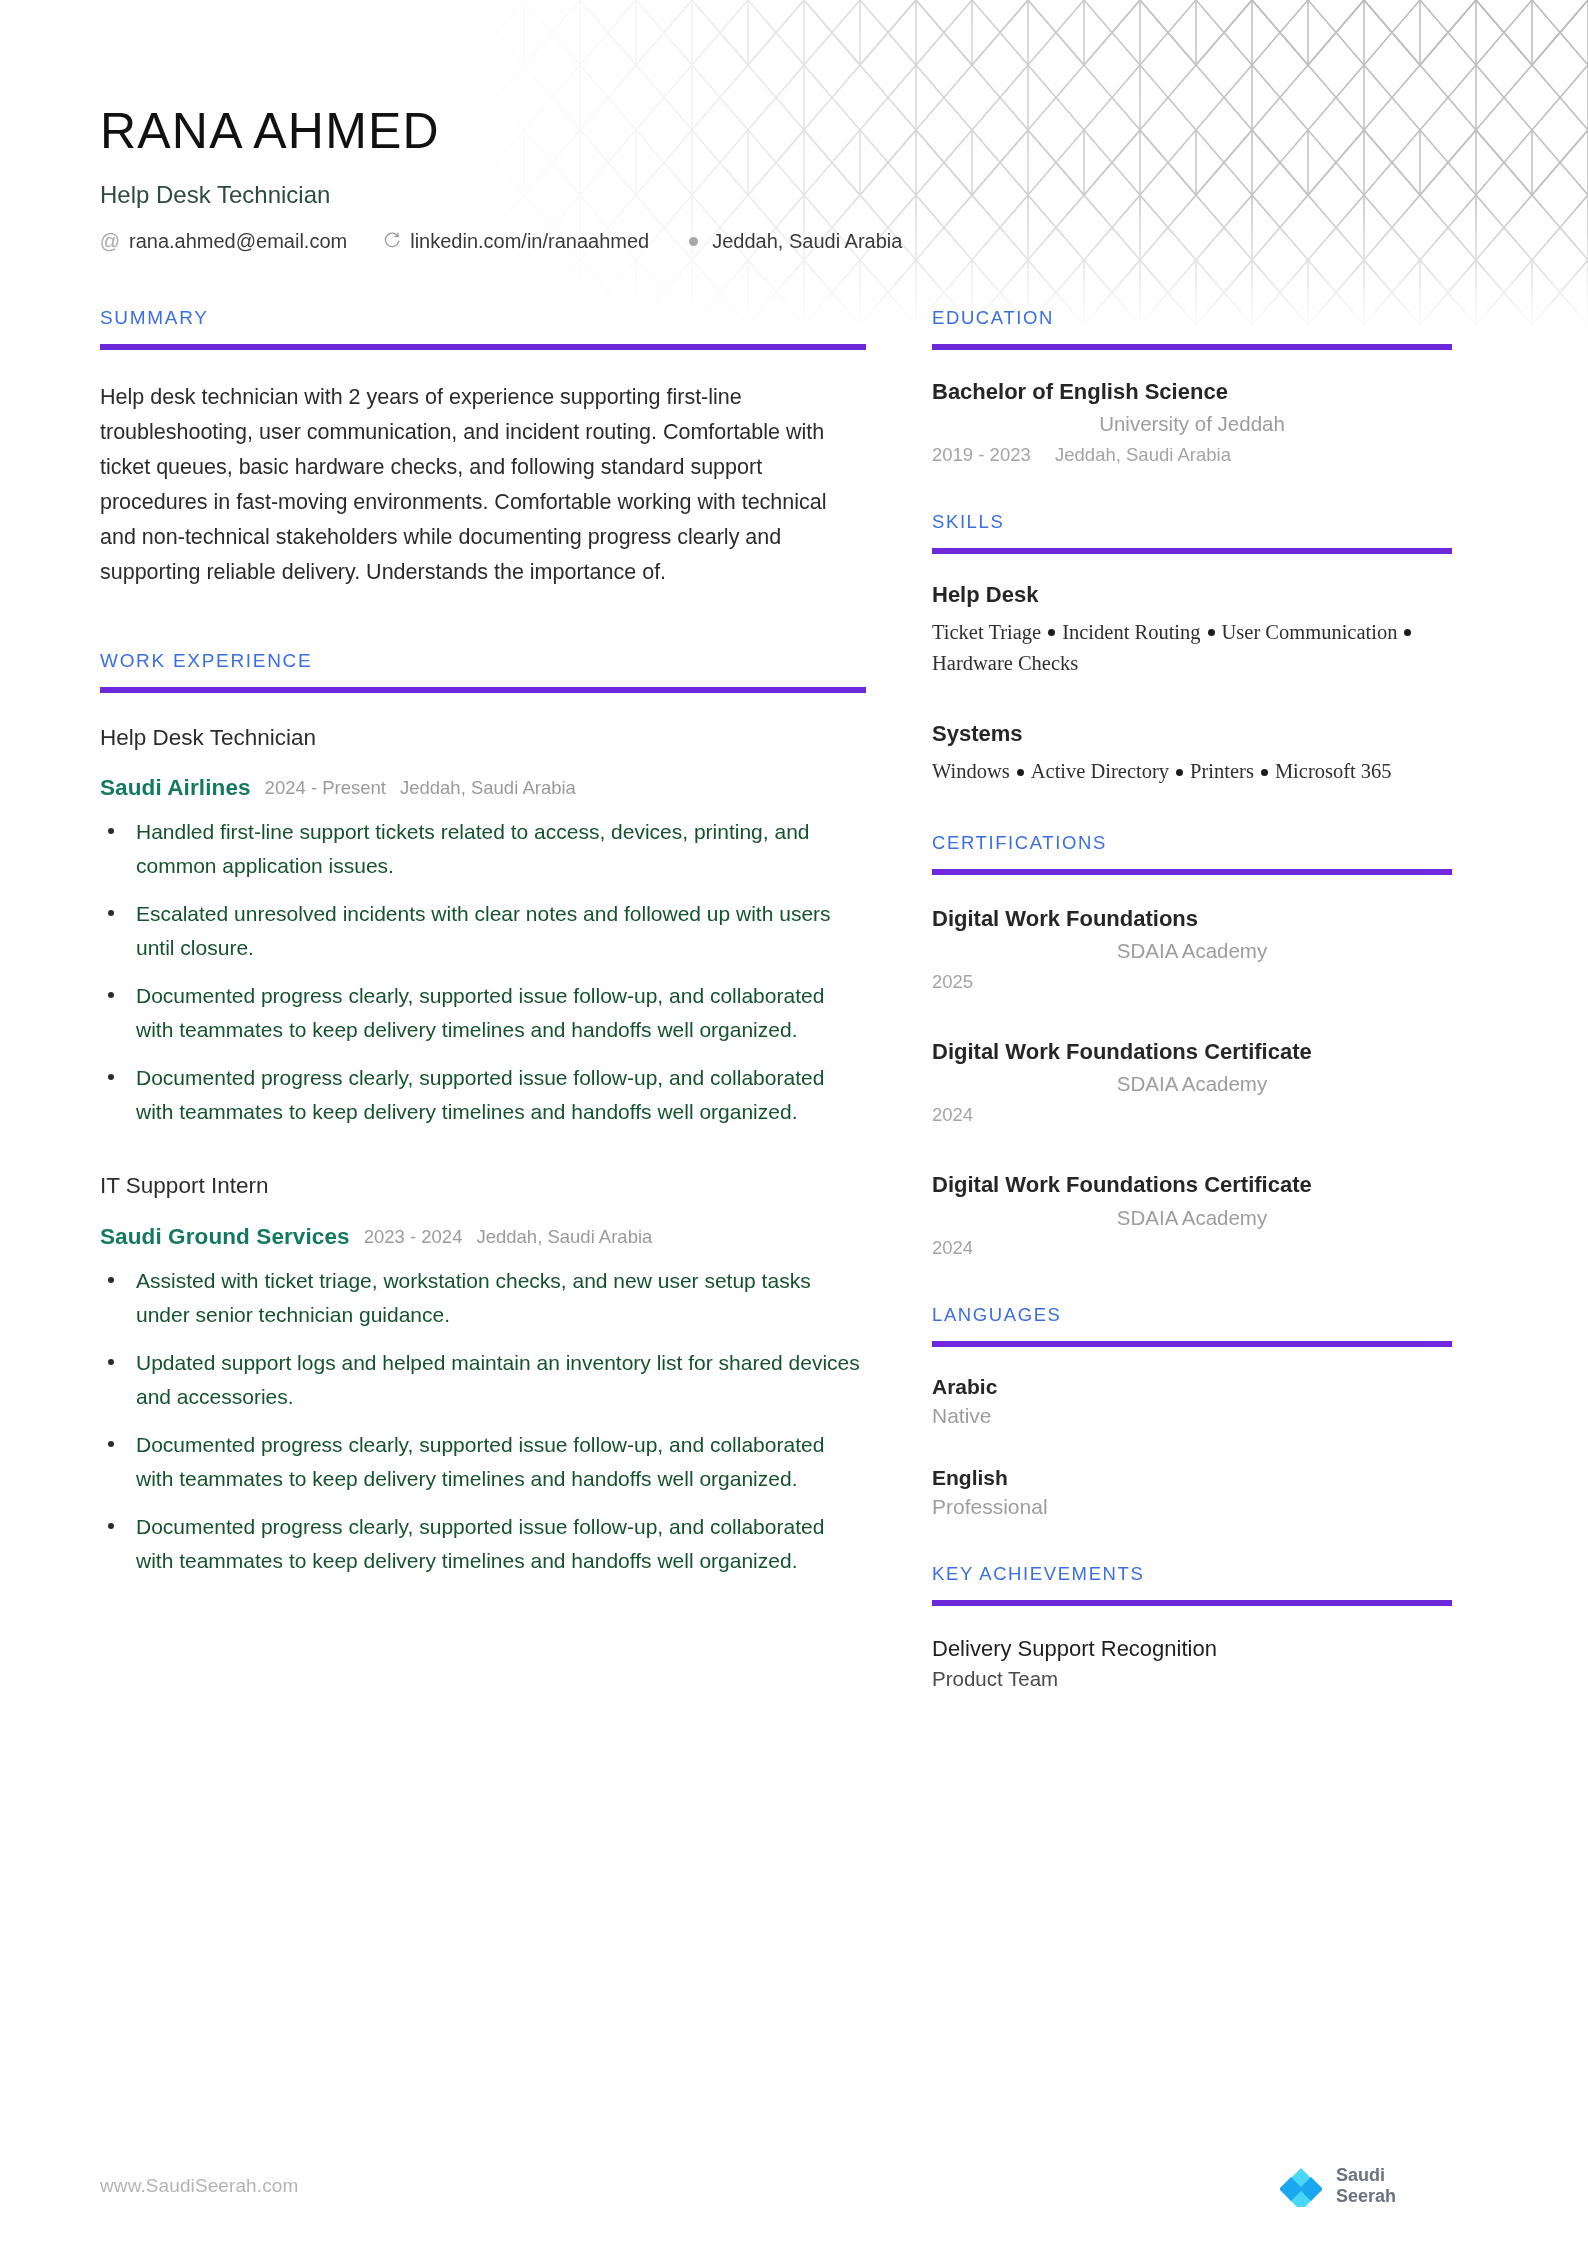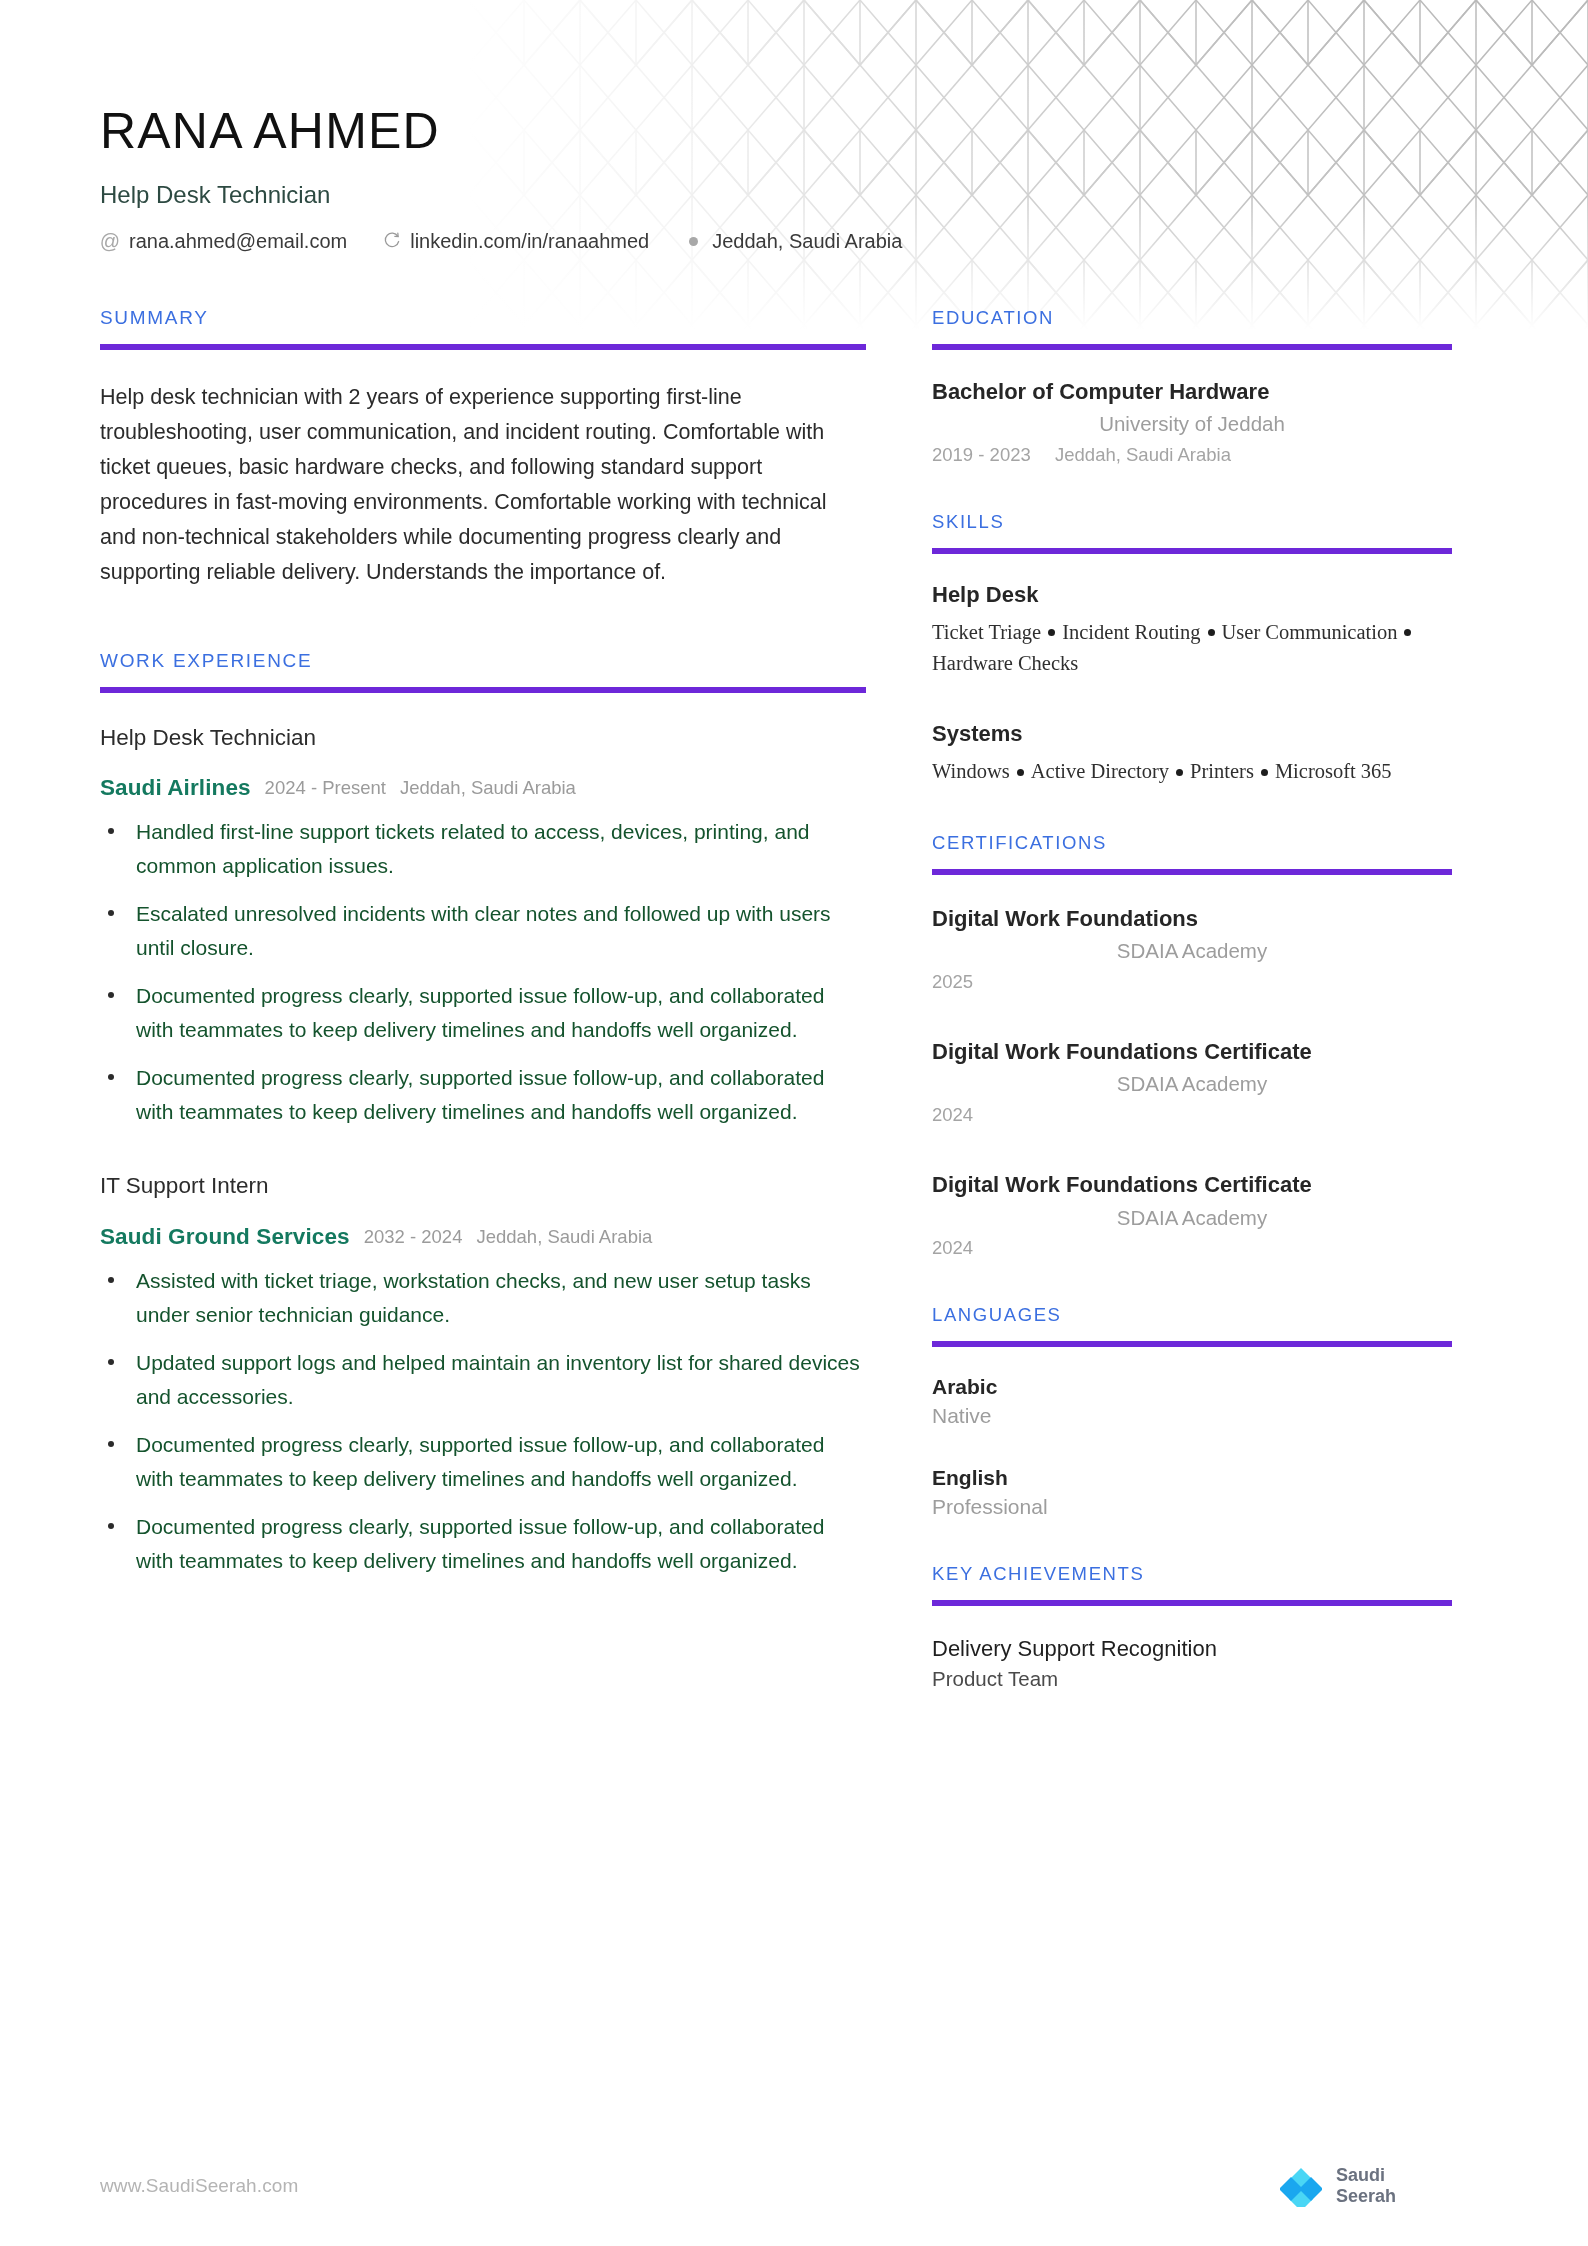--- a/index.html
+++ b/index.html
@@ -365,40 +365,40 @@
             <li>Escalated unresolved incidents with clear notes and followed up with users until closure.</li>
             <li>Documented progress clearly, supported issue follow-up, and collaborated with teammates to keep delivery timelines and handoffs well organized.</li>
             <li>Documented progress clearly, supported issue follow-up, and collaborated with teammates to keep delivery timelines and handoffs well organized.</li>
           </ul>
         </div>
 
         <div class="job">
           <div class="job-title">IT Support Intern</div>
           <div class="job-meta">
             <span class="job-company">Saudi Ground Services</span>
-            <span class="job-dates">2032 - 2024</span>
+            <span class="job-dates">2023 - 2024</span>
             <span class="job-loc">Jeddah, Saudi Arabia</span>
           </div>
           <ul class="bullets">
             <li>Assisted with ticket triage, workstation checks, and new user setup tasks under senior technician guidance.</li>
             <li>Updated support logs and helped maintain an inventory list for shared devices and accessories.</li>
             <li>Documented progress clearly, supported issue follow-up, and collaborated with teammates to keep delivery timelines and handoffs well organized.</li>
             <li>Documented progress clearly, supported issue follow-up, and collaborated with teammates to keep delivery timelines and handoffs well organized.</li>
           </ul>
         </div>
 
       </div>
     </div>
 
     <div class="col-right">
 
       <div class="section">
         <div class="sec-head">EDUCATION</div>
         <div class="r-block">
-          <div class="r-title">Bachelor of Computer Hardware</div>
+          <div class="r-title">Bachelor of English Science</div>
           <div class="r-sub">University of Jeddah</div>
           <div class="r-meta">
             <span>2019 - 2023</span>
             <span class="sep"></span>
             <span>Jeddah, Saudi Arabia</span>
           </div>
         </div>
       </div>
 
       <div class="section r-sec-gap-sm">

